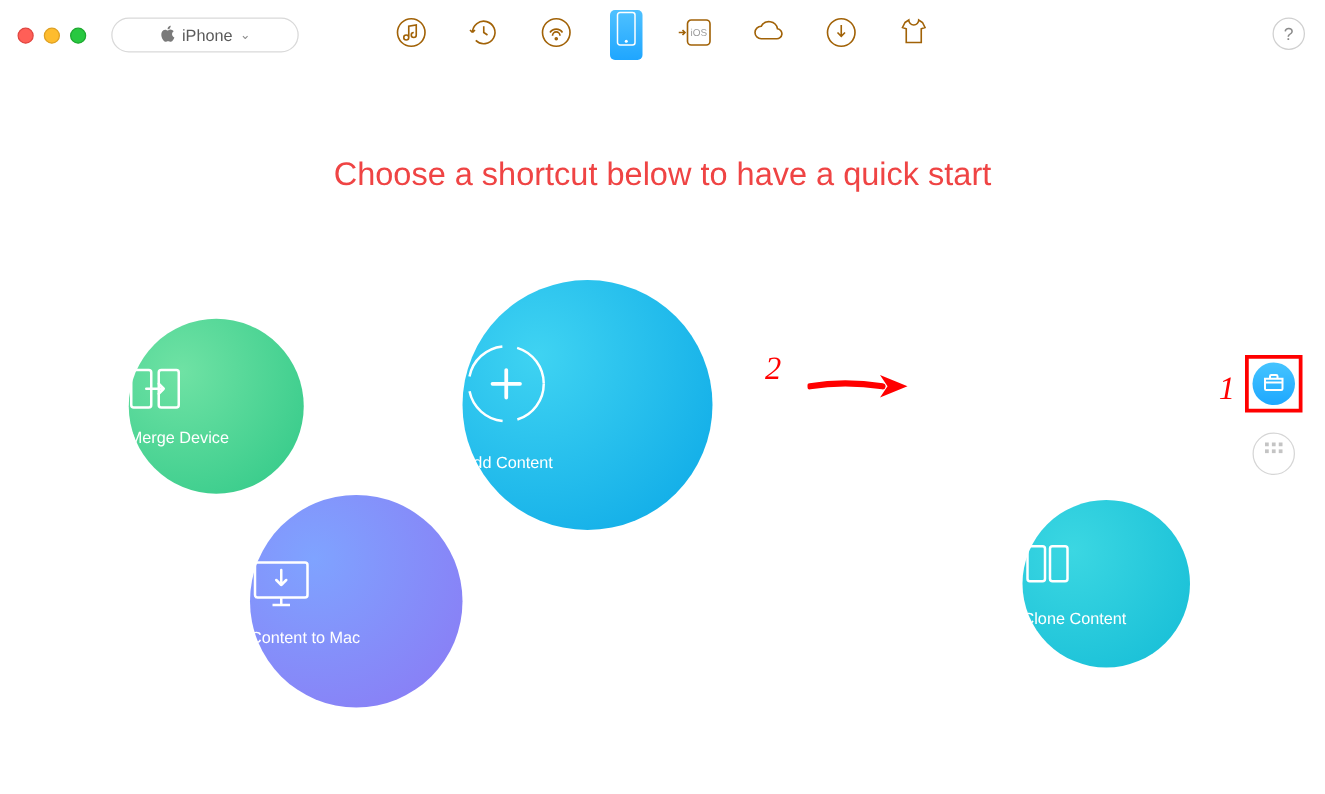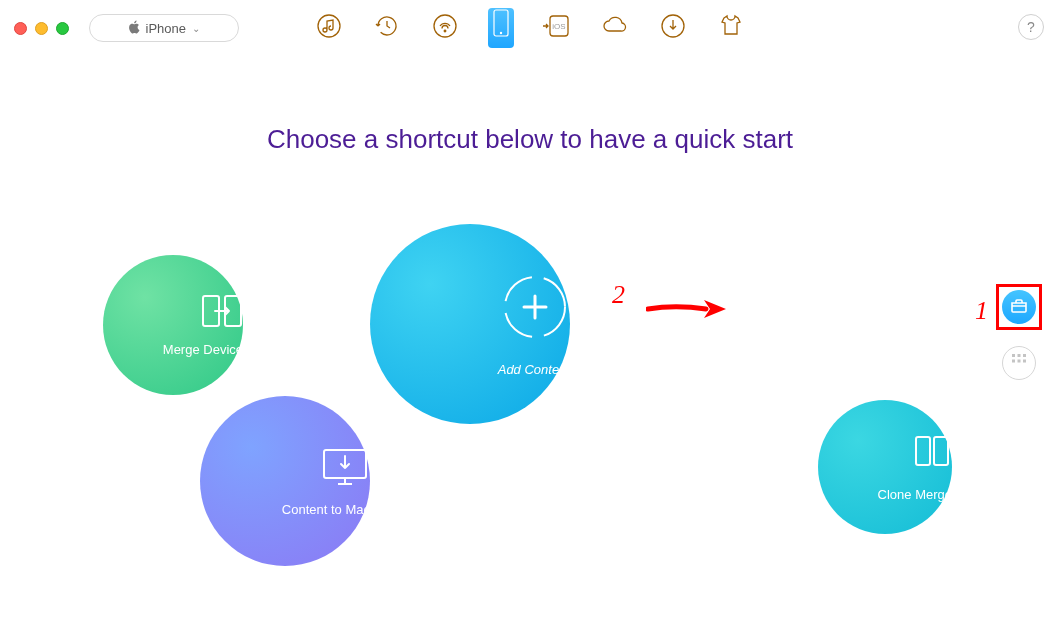--- a/index.html
+++ b/index.html
@@ -70,53 +70,52 @@
     display: flex; align-items: center; justify-content: center;
     font-size: 14px; color: #8a8a8a;
     background: #fff;
   }
 
   
   .heading {
     text-align: center;
     font-size: 26px;
     font-weight: 400;
-    color: #4c1d95;
+    color: #ef4444;
     margin-top: 68px;
   }
 
   
   .canvas { position: absolute; inset: 0; }
 
   .bubble {
     position: absolute;
     border-radius: 50%;
     color: #fff;
     display: flex;
     flex-direction: column;
-    align-items: flex-end;
+    align-items: flex-start;
     justify-content: center;
     text-align: center;
     font-size: 13px;
     cursor: pointer;
   }
   .bubble .bub-icon { margin-bottom: 14px; }
   .bubble .bub-icon svg { display: block; }
 
   
   .b-merge {
     width: 140px; height: 140px;
     left: 103px; top: 255px;
     background: radial-gradient(circle at 30% 30%, #6fe2a4, #2fc887);
   }
   .b-addcontent {
     width: 200px; height: 200px;
     left: 370px; top: 224px;
     background: radial-gradient(circle at 30% 30%, #3fd3f2, #0aa7e6);
-    font-style: italic;
   }
   .b-addcontent .bub-label { margin-top: 6px; }
   .b-c2device {
     width: 140px; height: 140px;
     left: 742px; top: 250px;
     background: radial-gradient(circle at 30% 30%, #ff9d8b, #ff7a6b, #ff6d89);
   }
   .b-c2mac {
     width: 170px; height: 170px;
     left: 200px; top: 396px;
@@ -292,21 +291,21 @@
 
 
 
   <div class="bubble b-clone">
     <div class="bub-icon">
       <svg width="40" height="40" viewBox="0 0 40 40" stroke="#fff" stroke-width="2" fill="none">
           <rect x="4" y="4" width="14" height="28" rx="2"></rect>
           <rect x="22" y="4" width="14" height="28" rx="2"></rect>
         </svg>
     </div>
-    <div class="bub-label">Clone Merge</div>
+    <div class="bub-label">Clone Content</div>
   </div>
 
   <div class="side-toolbox-wrap">
     <div class="side-toolbox-inner">
       <span>
         <svg width="18" height="16" viewBox="0 0 18 16" stroke="#fff" stroke-width="1.6" fill="none">
             <path d="M2 6h14v8a1 1 0 0 1-1 1H3a1 1 0 0 1-1-1zM6 6V4a1 1 0 0 1 1-1h4a1 1 0 0 1 1 1v2M2 9h14"></path>
           </svg>
       </span>
     </div>

